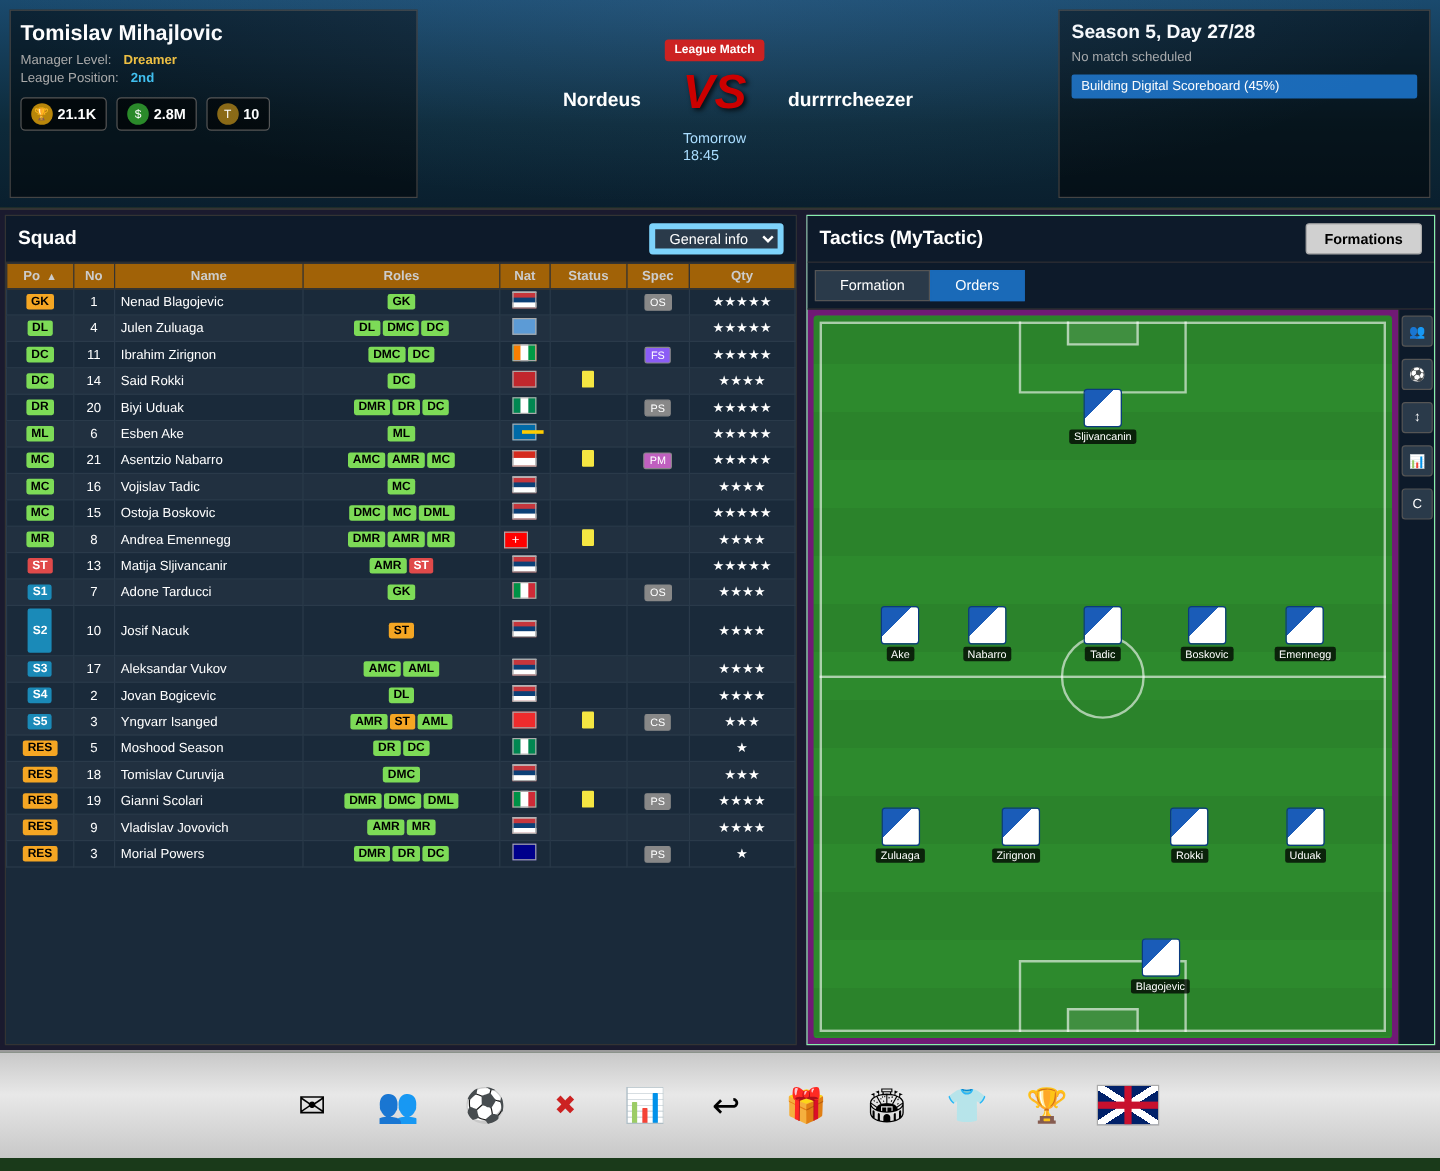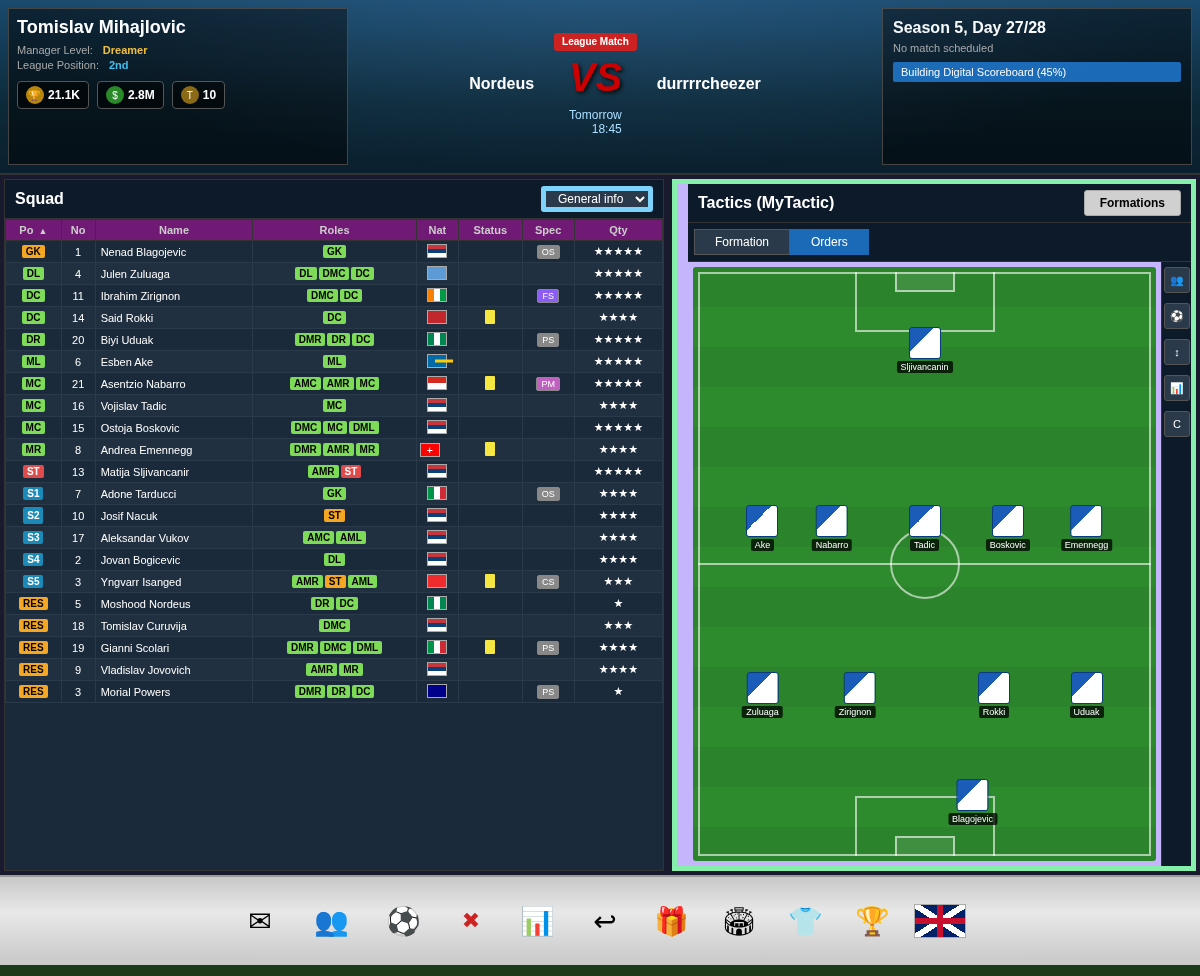--- a/index.html
+++ b/index.html
@@ -128,21 +128,21 @@
     .vs-text {
       color: #cc0000;
       font-size: 40px;
       font-weight: 900;
       font-style: italic;
       text-shadow: 2px 2px 4px rgba(0,0,0,0.8);
     }
     .match-time {
       color: #aaddff;
       font-size: 12px;
-      text-align: right;
+      text-align: left;
       margin-top: 4px;
     }
 
     
     .season-panel {
       width: 310px;
       background: rgba(0,0,0,0.5);
       border: 1px solid #444;
       margin: 8px;
       padding: 10px;
@@ -204,21 +204,21 @@
       font-size: 12px;
       cursor: pointer;
     }
 
     
     .squad-table {
       width: 100%;
       border-collapse: collapse;
     }
     .squad-table th {
-      background: #701a75;
+      background: #a16207;
       color: #ccc;
       font-size: 11px;
       padding: 4px 3px;
       text-align: center;
       border: 1px solid #333;
     }
     .squad-table td {
       padding: 2px 3px;
       border: 1px solid #2a3a4a;
       color: white;
@@ -276,26 +276,25 @@
       height: 14px;
       background: #f5e642;
       border-radius: 1px;
     }
 
     .name-cell { text-align: left !important; padding-left: 5px !important; }
 
     
     .tactics-panel {
       flex: 1;
-      background: #c4b5fd;
-      border: 5px solid #86efac;
+      background: #701a75;
+      border: 1px solid #86efac;
       margin: 4px;
       display: flex;
       flex-direction: column;
-      padding-left: 11px;
     }
     .tactics-header {
       display: flex;
       align-items: center;
       justify-content: space-between;
       background: #0d1a2a;
       padding: 6px 10px;
       border-bottom: 1px solid #333;
     }
     .tactics-title {
@@ -844,21 +843,21 @@
     <td><span class="pos-s1" style="display:inline-block;padding:1px 4px;font-size:10px;border-radius:2px;">S1</span></td>
     <td>7</td>
     <td class="name-cell">Adone Tarducci</td>
     <td><span class="role-badge role-green">GK</span></td>
     <td><div class="flag-italy"></div></td>
     <td></td>
     <td><span class="spec-badge spec-os">OS</span></td>
     <td class="stars">★★★★</td>
   </tr>
           <tr>
-    <td><span class="pos-s2" style="display:inline-block;padding:3px 4px;font-size:10px;border-radius:2px;">S2</span></td>
+    <td><span class="pos-s2" style="display:inline-block;padding:13px 4px;font-size:10px;border-radius:2px;">S2</span></td>
     <td>10</td>
     <td class="name-cell">Josif Nacuk</td>
     <td><span class="role-badge role-orange">ST</span></td>
     <td><div class="flag-serbia"></div></td>
     <td></td>
     <td></td>
     <td class="stars">★★★★</td>
   </tr>
           <tr>
     <td><span class="pos-s3" style="display:inline-block;padding:1px 4px;font-size:10px;border-radius:2px;">S3</span></td>
@@ -886,21 +885,21 @@
     <td class="name-cell">Yngvarr Isanged</td>
     <td><span class="role-badge role-green">AMR</span><span class="role-badge role-orange">ST</span><span class="role-badge role-green">AML</span></td>
     <td><div class="flag-norway"></div></td>
     <td><span class="status-yellow"></span></td>
     <td><span class="spec-badge spec-cs">CS</span></td>
     <td class="stars">★★★</td>
   </tr>
           <tr>
     <td><span class="pos-res" style="display:inline-block;padding:1px 4px;font-size:10px;border-radius:2px;">RES</span></td>
     <td>5</td>
-    <td class="name-cell">Moshood Nordeus</td>
+    <td class="name-cell">Moshood Season</td>
     <td><span class="role-badge role-green">DR</span><span class="role-badge role-green">DC</span></td>
     <td><div class="flag-nigeria"></div></td>
     <td></td>
     <td></td>
     <td class="stars">★</td>
   </tr>
           <tr>
     <td><span class="pos-res" style="display:inline-block;padding:1px 4px;font-size:10px;border-radius:2px;">RES</span></td>
     <td>18</td>
     <td class="name-cell">Tomislav Curuvija</td>

